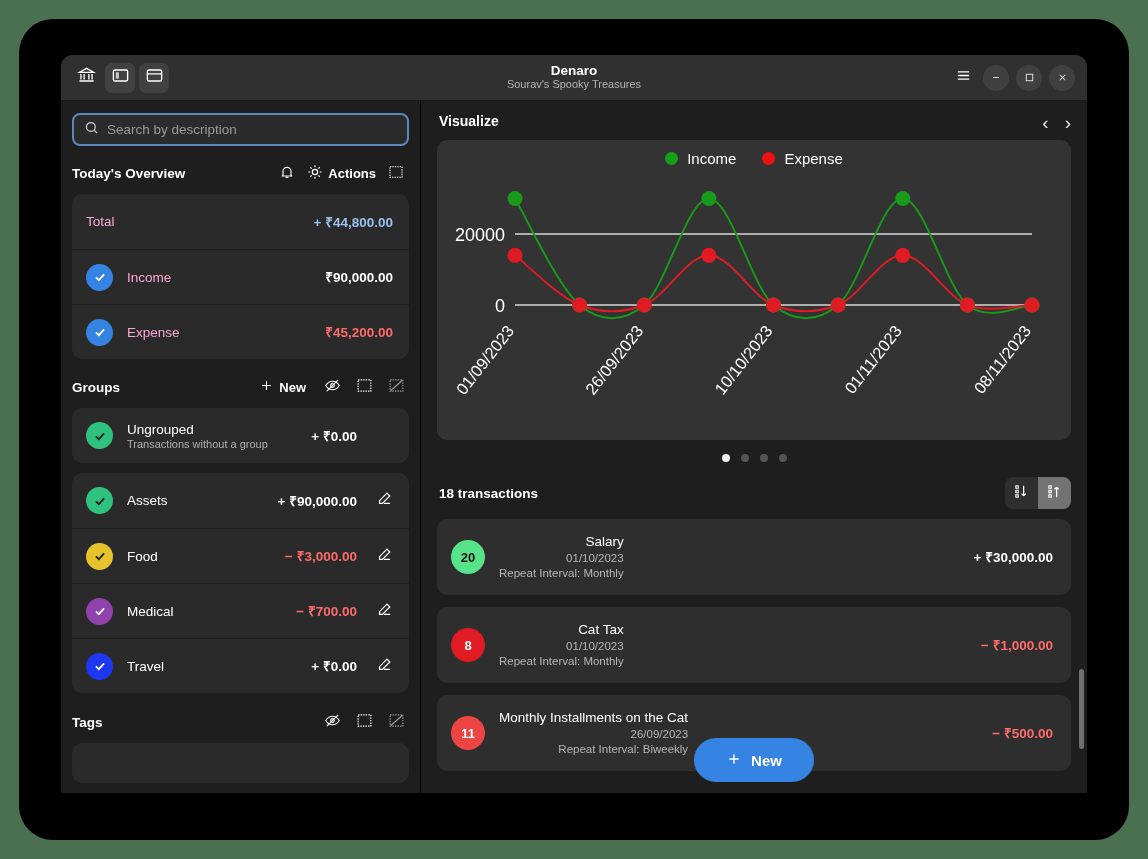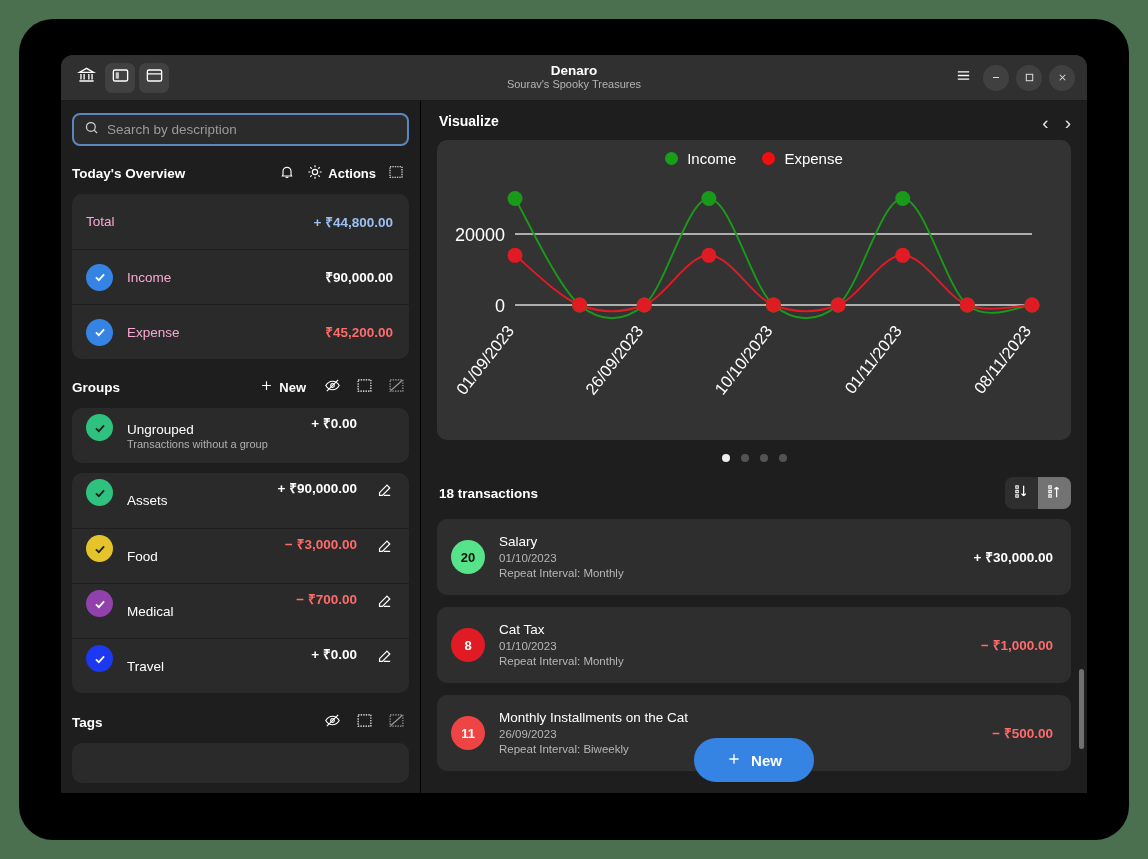--- a/index.html
+++ b/index.html
@@ -97,21 +97,21 @@
   .crow .c-amt { margin-left: auto; font-size: 13.5px; font-weight: bold; }
 
   .chk {
     width: 27px; height: 27px; border-radius: 50%; flex: 0 0 27px;
     display: flex; align-items: center; justify-content: center;
     margin-right: 14px; color: #ffffff;
   }
   .chk svg { display:block; }
 
   .grow {
-    display: flex; min-height: 55px; padding: 6px 12px 6px 14px;
+    display: flex; align-items: center; min-height: 55px; padding: 6px 12px 6px 14px;
     border-top: 1px solid #1e1e1e;
   }
   .grow:first-child { border-top: none; }
   .g-textwrap { display: flex; flex-direction: column; justify-content: center; }
   .g-name { font-size: 13.5px; color: #ffffff; }
   .g-sub { font-size: 11px; color: #b0b0b0; margin-top: 1px; }
   .g-amt { margin-left: auto; font-size: 13.5px; font-weight: bold; white-space: nowrap; }
   .g-edit { width: 26px; height: 26px; margin-left: 14px; display: flex; align-items: center; justify-content: center; cursor: pointer; color:#ffffff; }
   .g-edit.hidden-slot { visibility: hidden; }
 
@@ -159,21 +159,21 @@
   #tx-list { flex: 1; overflow: hidden; padding: 0 16px 0 16px; position: relative; min-height: 0; }
   .tx-card {
     background: #2e2e2e; border-radius: 10px; height: 76px;
     display: flex; align-items: center; padding: 0 18px 0 14px; margin-bottom: 12px;
   }
   .tx-badge {
     width: 34px; height: 34px; border-radius: 50%; flex: 0 0 34px;
     display: flex; align-items: center; justify-content: center;
     font-size: 13px; font-weight: bold; color: #101010; margin-right: 14px;
   }
-  .tx-info { display: flex; flex-direction: column; }
+  .tx-info { display: flex; flex-direction: column; align-items: flex-end; }
   .tx-name { font-size: 13.5px; color: #ffffff; line-height: 1.35; }
   .tx-date { font-size: 11.5px; color: #b6b6b6; line-height: 1.3; }
   .tx-rep { font-size: 11.5px; color: #b6b6b6; line-height: 1.3; }
   .tx-amt { margin-left: auto; font-size: 13.5px; font-weight: bold; white-space: nowrap; }
 
   #tx-scrollbar {
     position: absolute; right: 3px; top: 150px; width: 5px; height: 80px;
     background: #707070; border-radius: 3px;
   }
 

